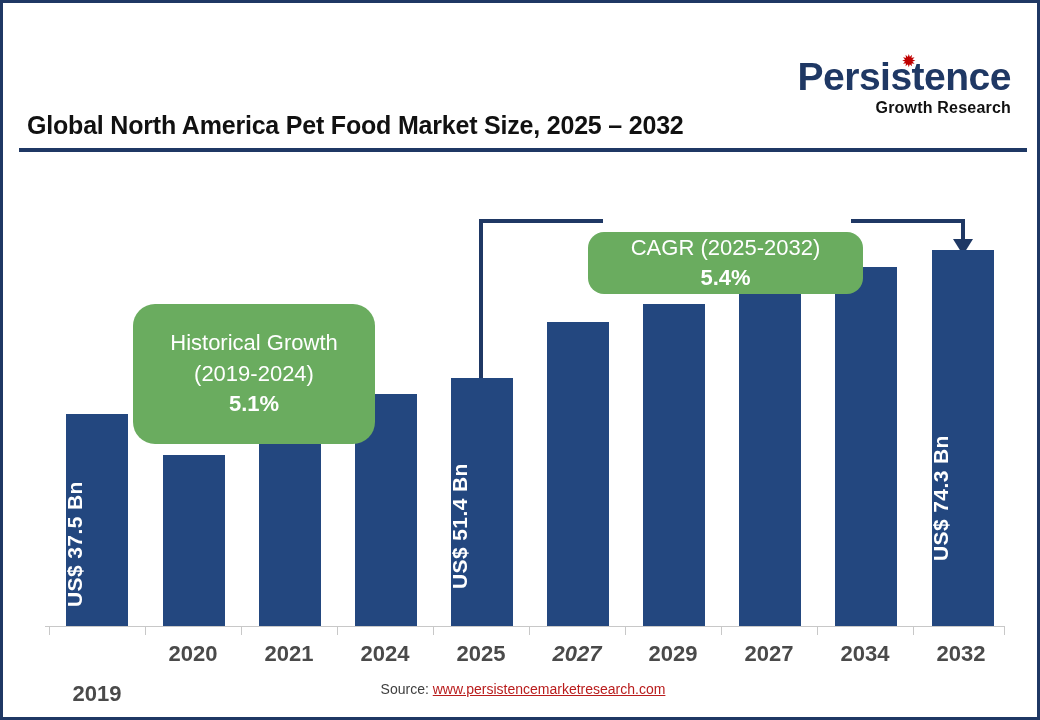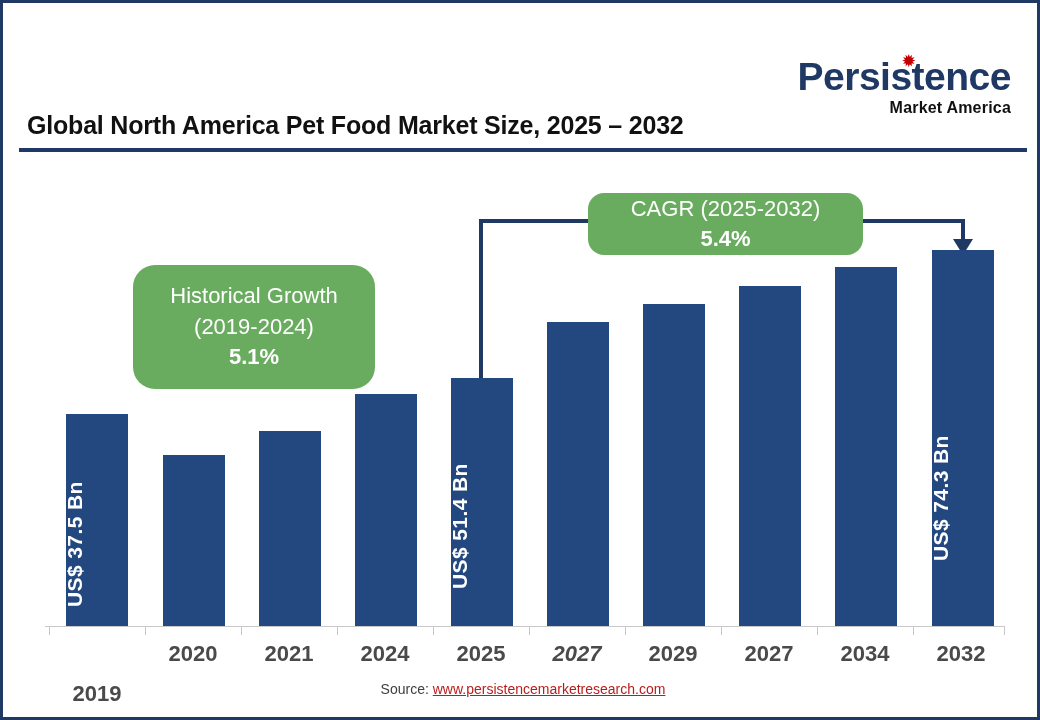--- a/index.html
+++ b/index.html
@@ -133,36 +133,37 @@
     background: #6aac5f;
     border-radius: 22px;
     color: #ffffff;
     text-align: center;
     font-family: "Liberation Sans", sans-serif;
     display: flex;
     flex-direction: column;
     justify-content: center;
     align-items: center;
     box-sizing: border-box;
+    margin-top: 39px;
   }
   .callout-line {
     font-size: 22px;
     line-height: 1.38;
     font-weight: normal;
   }
   .callout-value {
     font-size: 22px;
     line-height: 1.38;
     font-weight: bold;
   }
   #callout-historical {
     left: 130px;
     top: 262px;
     width: 242px;
-    height: 124px;
+    height: 140px;
   }
   #callout-cagr {
     left: 585px;
     top: 190px;
     width: 275px;
     height: 62px;
     border-radius: 16px;
   }
 
   
@@ -194,21 +195,21 @@
 </head>
 <body>
 
 <div class="page">
 
   <div class="logo">
     <div class="logo-main">
       <span>Persistence</span>
       <span class="logo-star">✹</span>
     </div>
-    <div class="logo-sub">Market America</div>
+    <div class="logo-sub">Growth Research</div>
   </div>
 
   <div class="title">Global North America Pet Food Market Size, 2025 – 2032</div>
   <div class="title-rule"></div>
 
   <div class="plot">
 
     <svg class="connector-svg" viewBox="0 0 1040 720">
       <path d="M 478 376 L 478 218 L 600 218" stroke="#1f3864" stroke-width="4" fill="none"></path>
       <path d="M 848 218 L 960 218 L 960 238" stroke="#1f3864" stroke-width="4" fill="none"></path>

